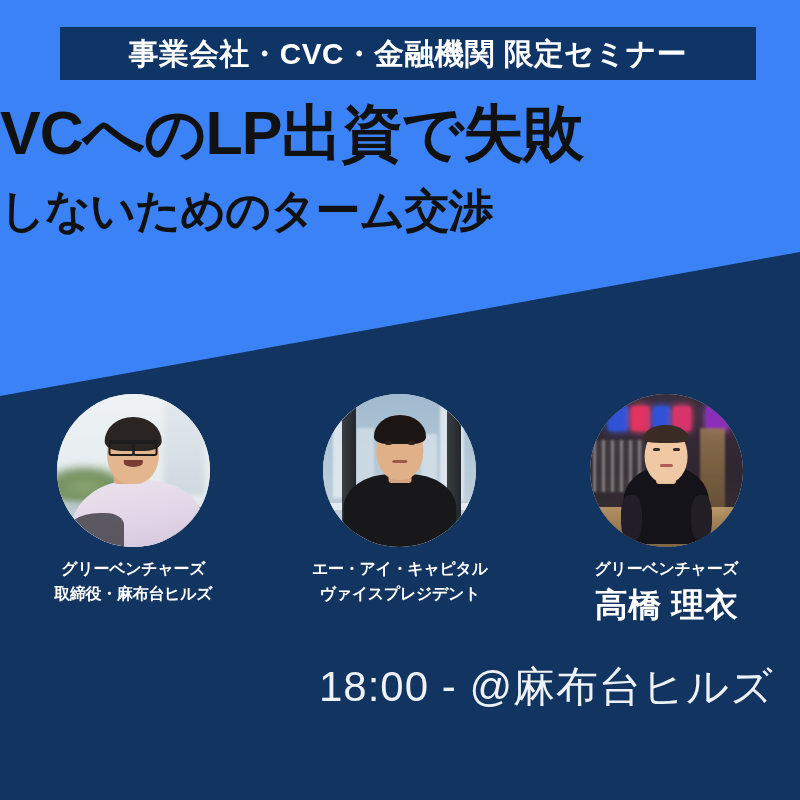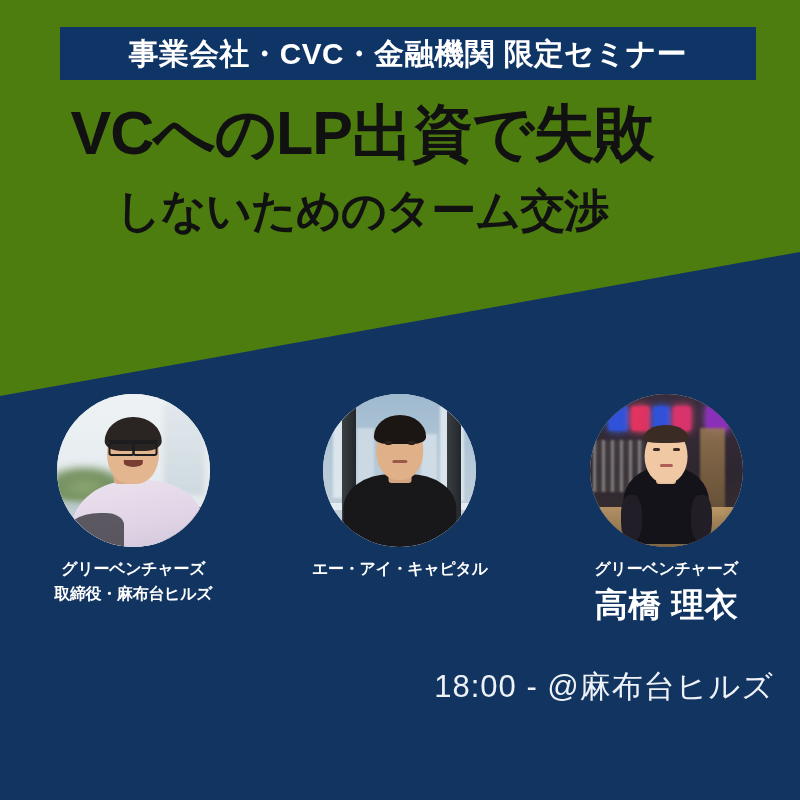--- a/index.html
+++ b/index.html
@@ -6,21 +6,21 @@
   html,body { width:800px; height:800px; }
   body {
     font-family: "Liberation Sans", "DejaVu Sans", sans-serif;
     background:#ffffff;
     overflow:hidden;
   }
 
   #poster {
     position:relative;
     width:800px; height:800px;
-    background:#4d7c0f;
+    background:#3b82f6;
     overflow:hidden;
   }
 
   
   .navy-block {
     position:absolute;
     left:0; top:0; width:800px; height:800px;
     background:#123461;
     clip-path: polygon(0 396px, 800px 252px, 800px 800px, 0 800px);
     z-index:1;
@@ -43,21 +43,20 @@
     line-height:1;
     white-space:nowrap;
     transform:scaleX(0.99);
   }
 
   
   .title-wrap {
     position:absolute;
     left:0; top:94px; width:724px;
     z-index:3;
-    text-align:center;
   }
   .title-line {
     color:#111111;
     font-weight:bold;
     font-size:62px;
     line-height:78px;
     letter-spacing:-1px;
     white-space:nowrap;
   }
   .title-line.l1 { font-size:61px; }
@@ -335,21 +334,21 @@
     color:#ffffff;
     font-size:62px;
     font-weight:300;
     line-height:70px;
     letter-spacing:3px;
     white-space:nowrap;
   }
   .venue-line {
     margin-top:2px;
     color:#eef2f6;
-    font-size:31px;
+    font-size:42px;
     font-weight:300;
     line-height:38px;
     letter-spacing:1px;
     white-space:nowrap;
   }
 </style>
 </head>
 <body>
 
 <div id="poster">
@@ -405,20 +404,21 @@
           <div class="neck"></div>
           <div class="head"></div>
           <div class="hair"></div>
           <div class="eye l"></div>
           <div class="eye r"></div>
           <div class="mouth"></div>
         </div>
       </div>
       <div class="caption">
         <div class="company">エー・アイ・キャピタル</div>
+        <div class="role">ヴァイスプレジデント</div>
       </div>
     </div>
 
     <div class="speaker">
       <div class="avatar a3">
         <div class="scene">
           <div class="bg"></div>
           <div class="neon n1"></div>
           <div class="neon n2"></div>
           <div class="neon n3"></div>

